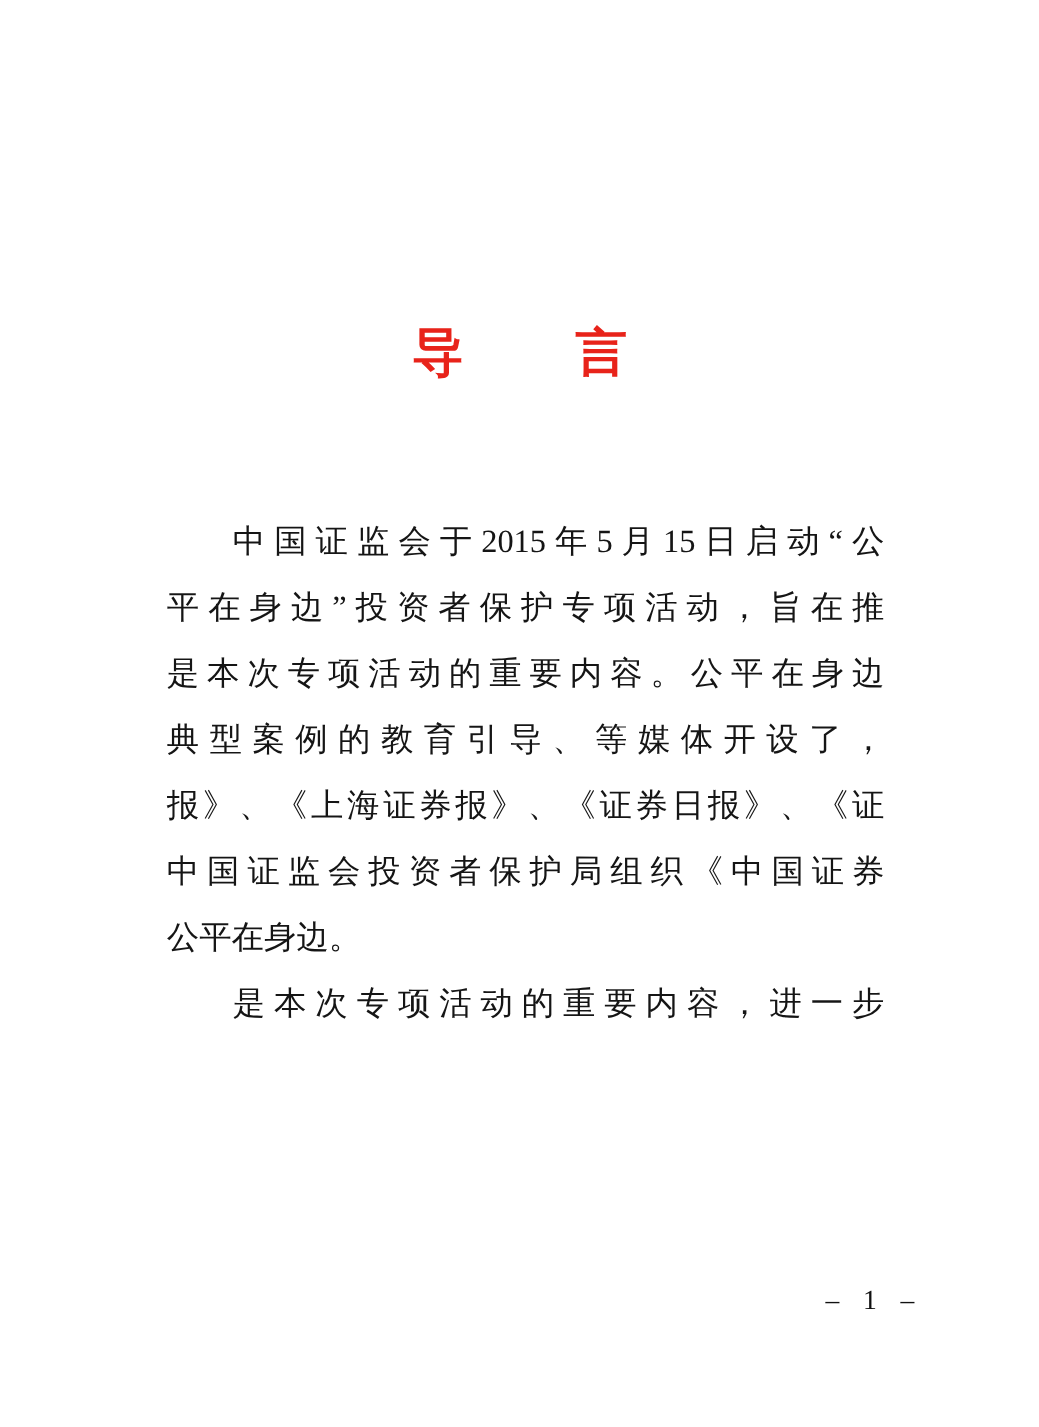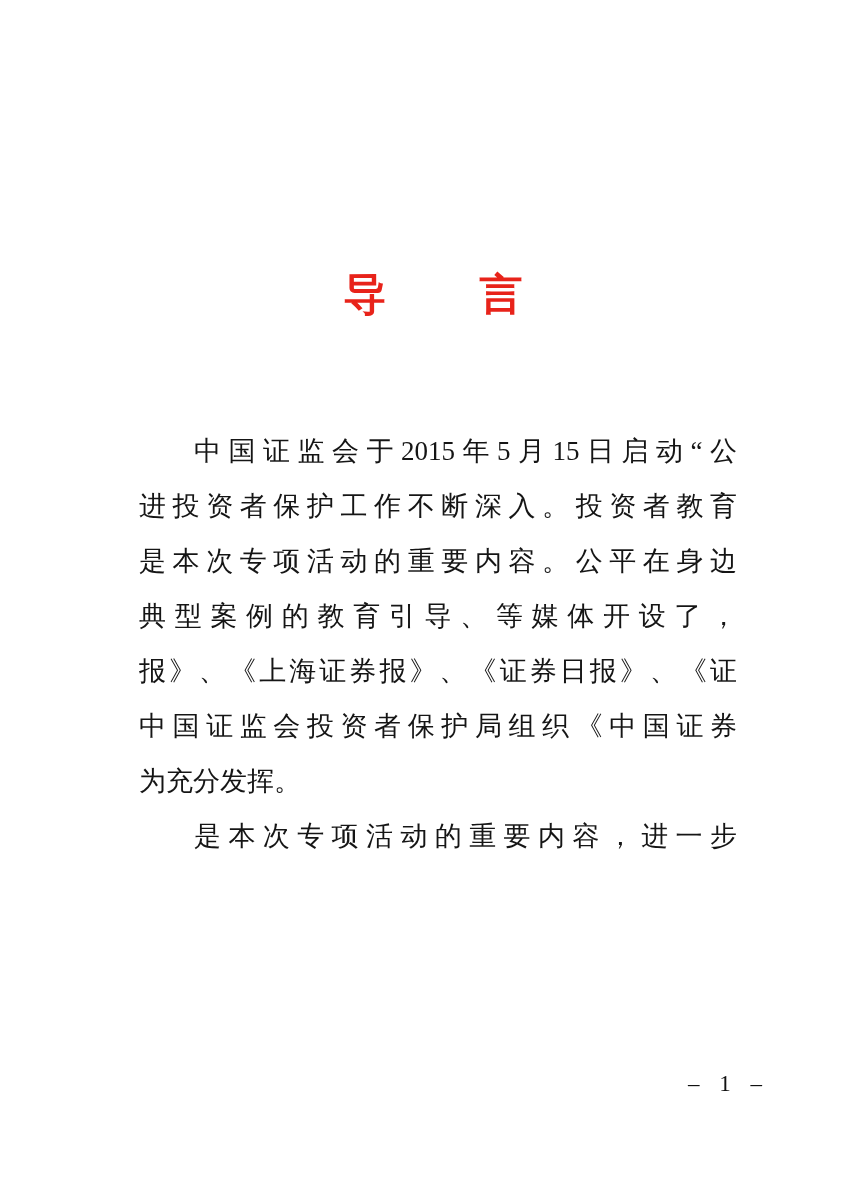--- a/index.html
+++ b/index.html
@@ -65,24 +65,24 @@
 
 <div class="page">
 
   <h1 class="title">
     <span>导</span>
     <span>言</span>
   </h1>
 
   <div class="body-text">
     <div class="line indent">中国证监会于2015年5月15日启动“公</div>
-    <div class="line">进投资者保护工作不断深入。投资者教育</div>
+    <div class="line">平在身边”投资者保护专项活动，旨在推</div>
     <div class="line">是本次专项活动的重要内容。公平在身边</div>
     <div class="line">典型案例的教育引导、等媒体开设了，</div>
     <div class="line">报》、《上海证券报》、《证券日报》、《证</div>
     <div class="line">中国证监会投资者保护局组织《中国证券</div>
-    <div class="line para-end">为充分发挥。</div>
+    <div class="line para-end">公平在身边。</div>
     <div class="line indent">是本次专项活动的重要内容，进一步</div>
   </div>
 
   <div class="footer">– 1 –</div>
 
 </div>
 
 </body></html>

